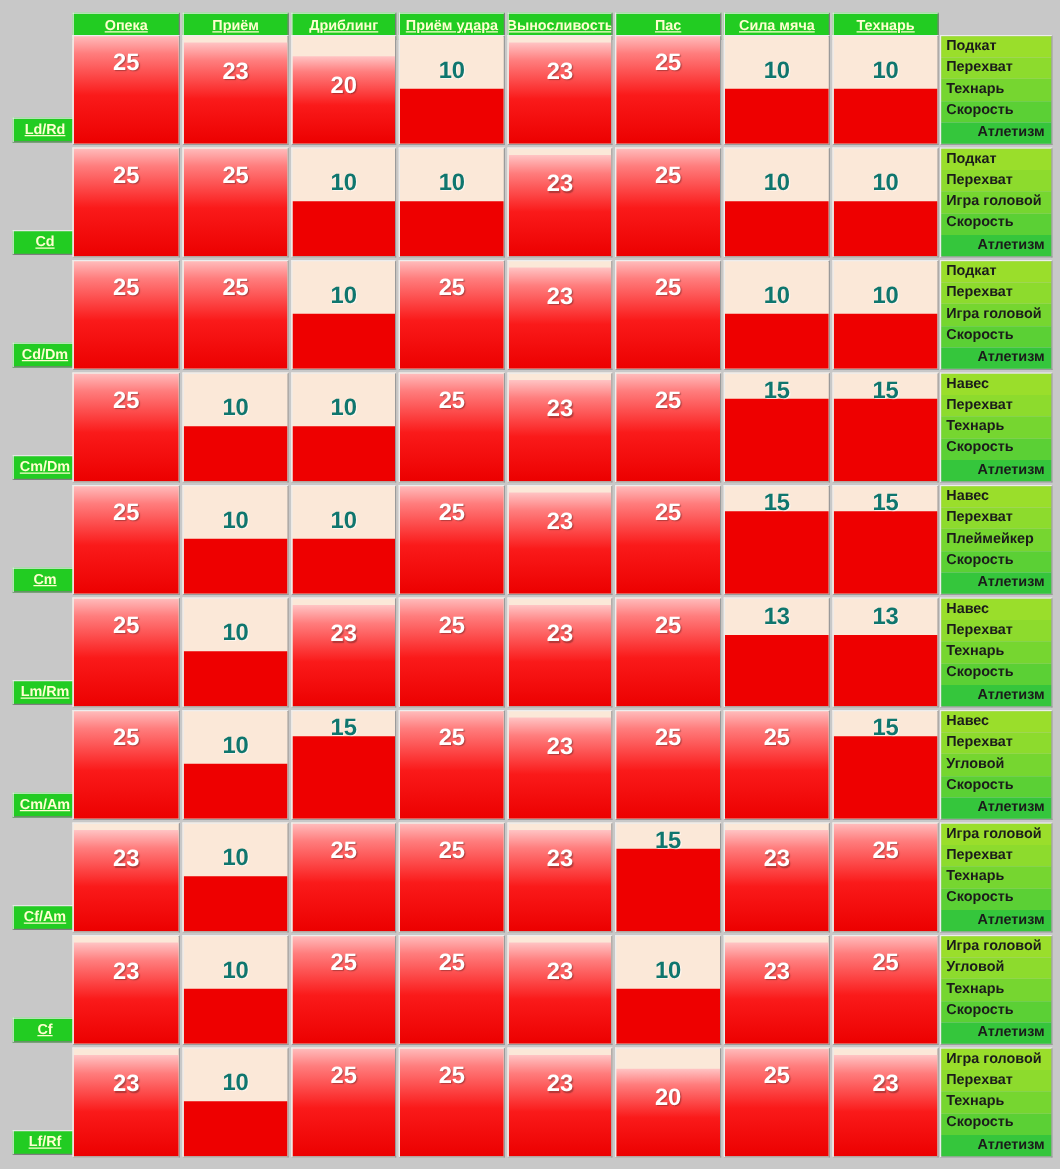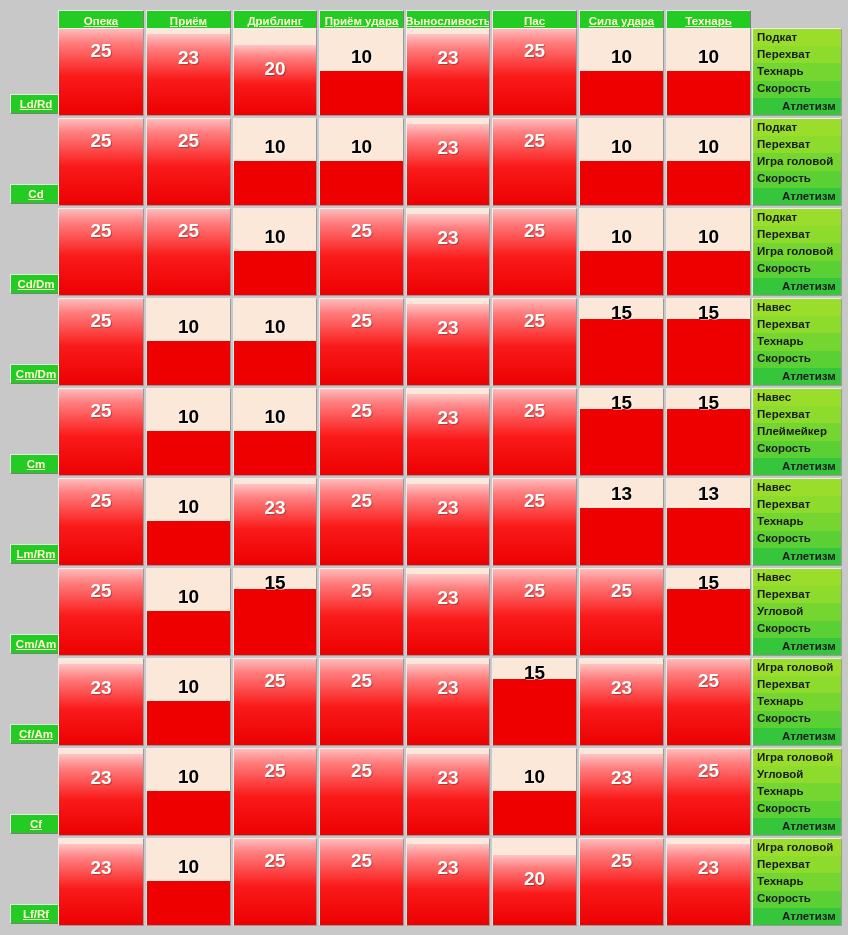--- a/index.html
+++ b/index.html
@@ -96,21 +96,21 @@
     position: absolute;
     left: 0; right: 0;
     text-align: center;
     font-size: 19px;
     font-weight: bold;
     line-height: 1;
     text-shadow: 1px 1px 1px rgba(0,0,0,0.30);
     pointer-events: none;
   }
   .bar-value.light { color: #ffffff; }
-  .bar-value.dark  { color: #000000; text-shadow: 1px 1px 0 rgba(255,255,255,0.55); }
+  .bar-value.dark  { color: #0f766e; text-shadow: 1px 1px 0 rgba(255,255,255,0.55); }
 
   
   .attr-panel {
     position: absolute;
     top: 0;
     left: 752px;
     width: 90px;
     height: 88px;
     border: 1px solid #9a9a9a;
     border-top-color: #ededed;
@@ -140,21 +140,21 @@
 <body>
 
 <div id="root">
   <div class="header-row">
       <div class="col-header" style="left: 58px; width: 86px;">Опека</div>
       <div class="col-header" style="left: 146px; width: 85px;">Приём</div>
       <div class="col-header" style="left: 233px; width: 84px;">Дриблинг</div>
       <div class="col-header" style="left: 319px; width: 85px;">Приём удара</div>
       <div class="col-header" style="left: 406px; width: 84px;">Выносливость</div>
       <div class="col-header" style="left: 492px; width: 85px;">Пас</div>
-      <div class="col-header" style="left: 579px; width: 85px;">Сила удара</div>
+      <div class="col-header" style="left: 579px; width: 85px;">Сила мяча</div>
       <div class="col-header" style="left: 666px; width: 85px;">Технарь</div>
     </div>
 <div class="grid-row" style="top: 28px;">
       <div class="pos-label">Ld/Rd</div>
       <div class="bar-cell" style="left: 58px; width: 86px;">
         <div class="bar-fill" style="height: 88px;"></div>
         <div class="bar-value light" style="top: 12px;">25</div>
       </div>
       <div class="bar-cell" style="left: 146px; width: 85px;">
         <div class="bar-fill" style="height: 81px;"></div>

